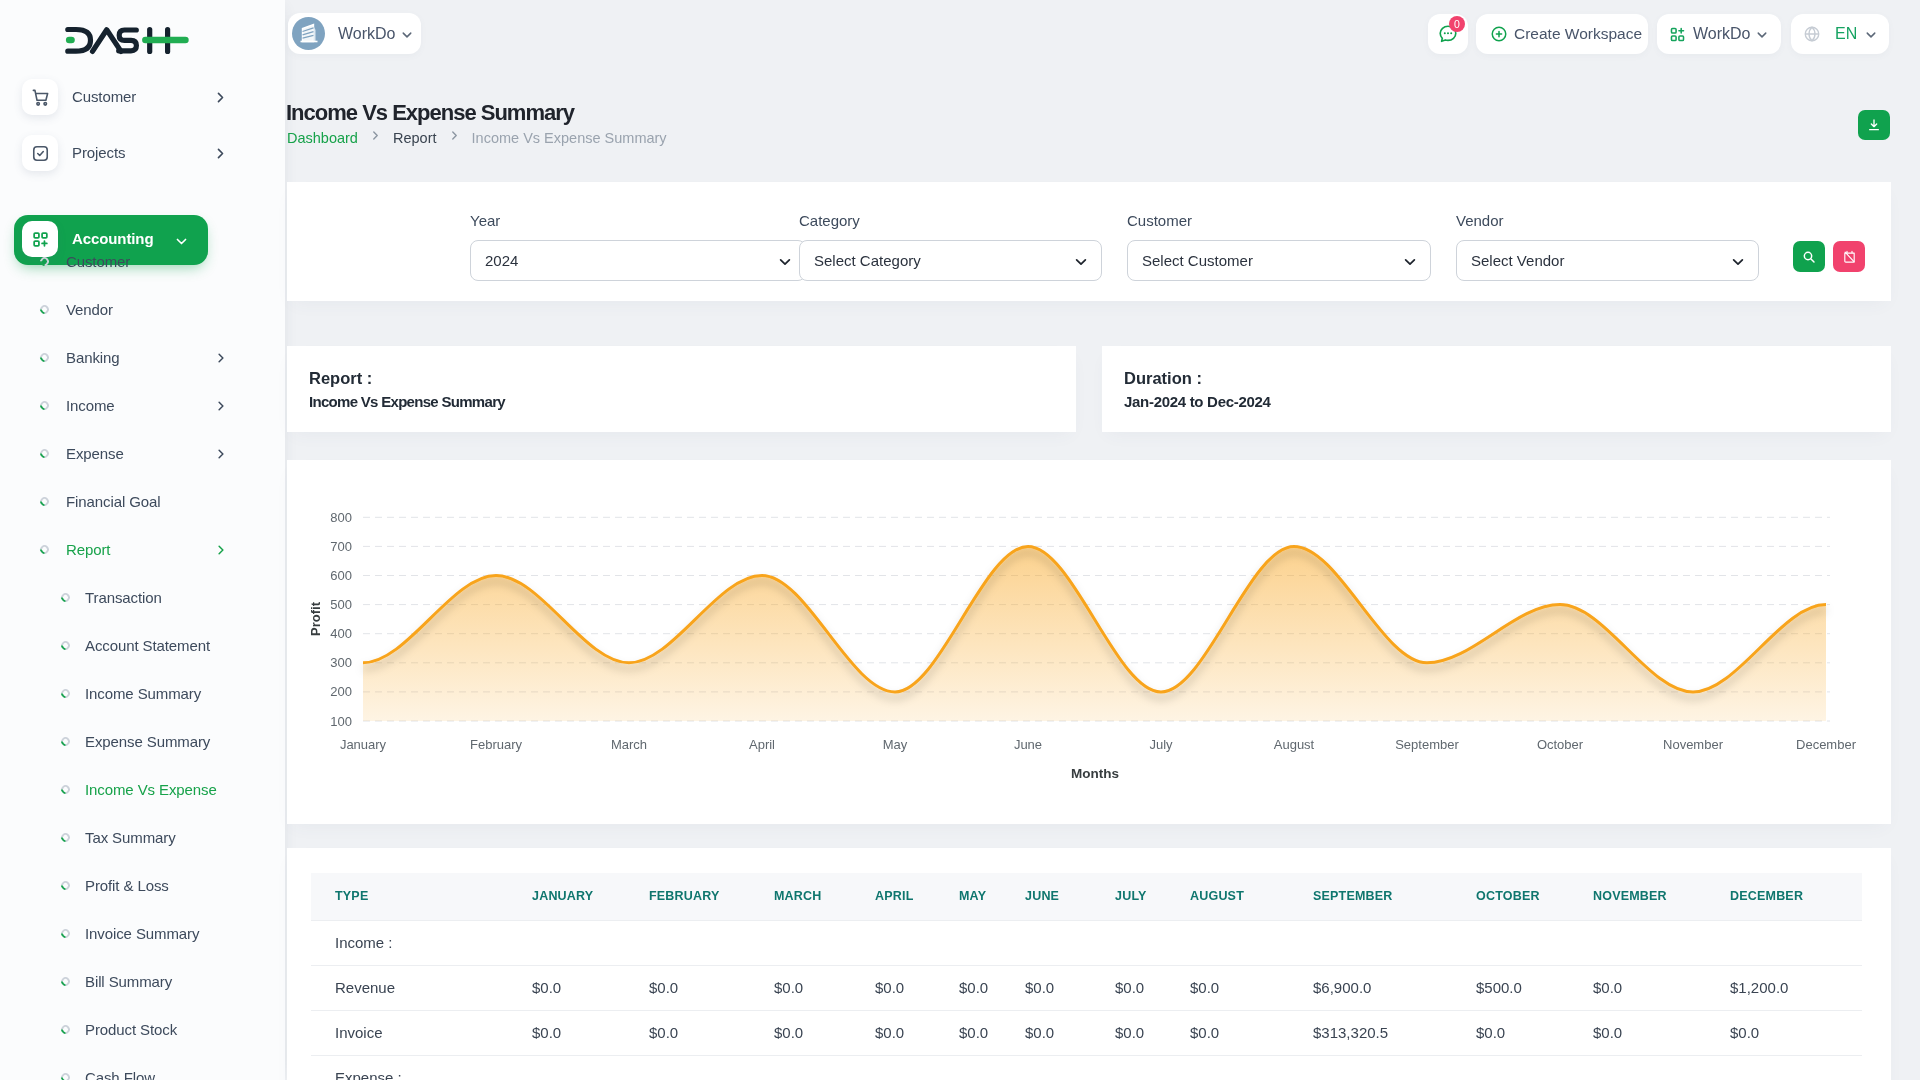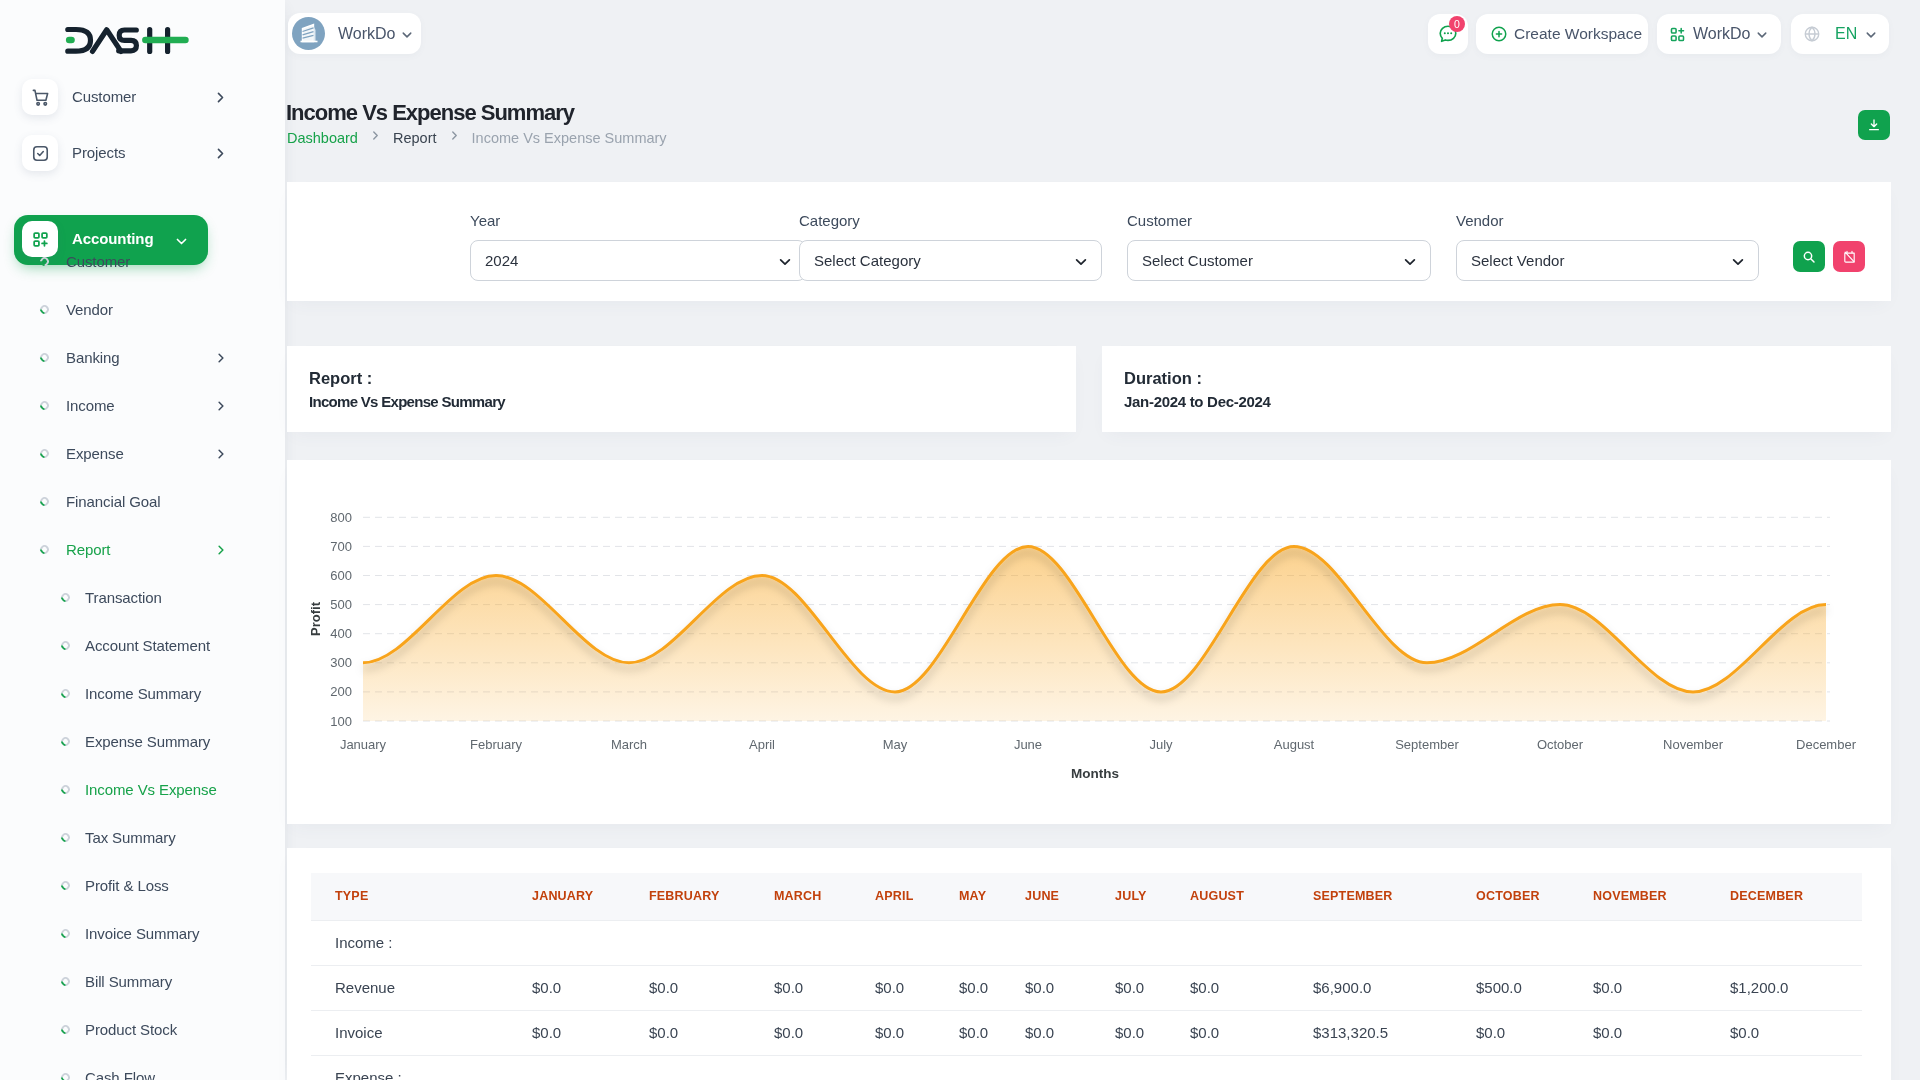--- a/index.html
+++ b/index.html
@@ -29,21 +29,21 @@
 
 
 .sel { position:absolute; height:41px; background:#fff; border:1px solid #ced3da; border-radius:8px; font-size:15px; color:#2b323e; line-height:39px; padding-left:14px; }
 .sel svg { position:absolute; right:13px; top:14px; }
 .flabel { position:absolute; font-size:15px; color:#3d4a5c; }
 
 .btn { position:absolute; border-radius:7px; display:flex; align-items:center; justify-content:center; }
 
 
 table { border-collapse:collapse; table-layout:fixed; width:1551px; }
-th { background:#f7f8fa; font-size:12.5px; font-weight:bold; color:#c2410c; text-align:left; padding:0 0 0 24px; height:47px; letter-spacing:0.2px; }
+th { background:#f7f8fa; font-size:12.5px; font-weight:bold; color:#0f766e; text-align:left; padding:0 0 0 24px; height:47px; letter-spacing:0.2px; }
 td { font-size:15px; color:#3a4452; text-align:left; padding:0 0 0 24px; height:45px; border-top:1px solid #eceef1; }
 </style>
 </head>
 <body>
 
 <div id="sidebar">
 
   <svg class="abs" style="left:60px;top:20px;" width="140" height="40" viewBox="60 20 140 40">
     <g fill="none" stroke="#15222e" stroke-width="5.2" stroke-linecap="round" stroke-linejoin="round">
       <path d="M67.8 29.5 H76 Q90.5 29.5 90.5 40.3 Q90.5 51.2 76 51.2 H67.8"></path>

